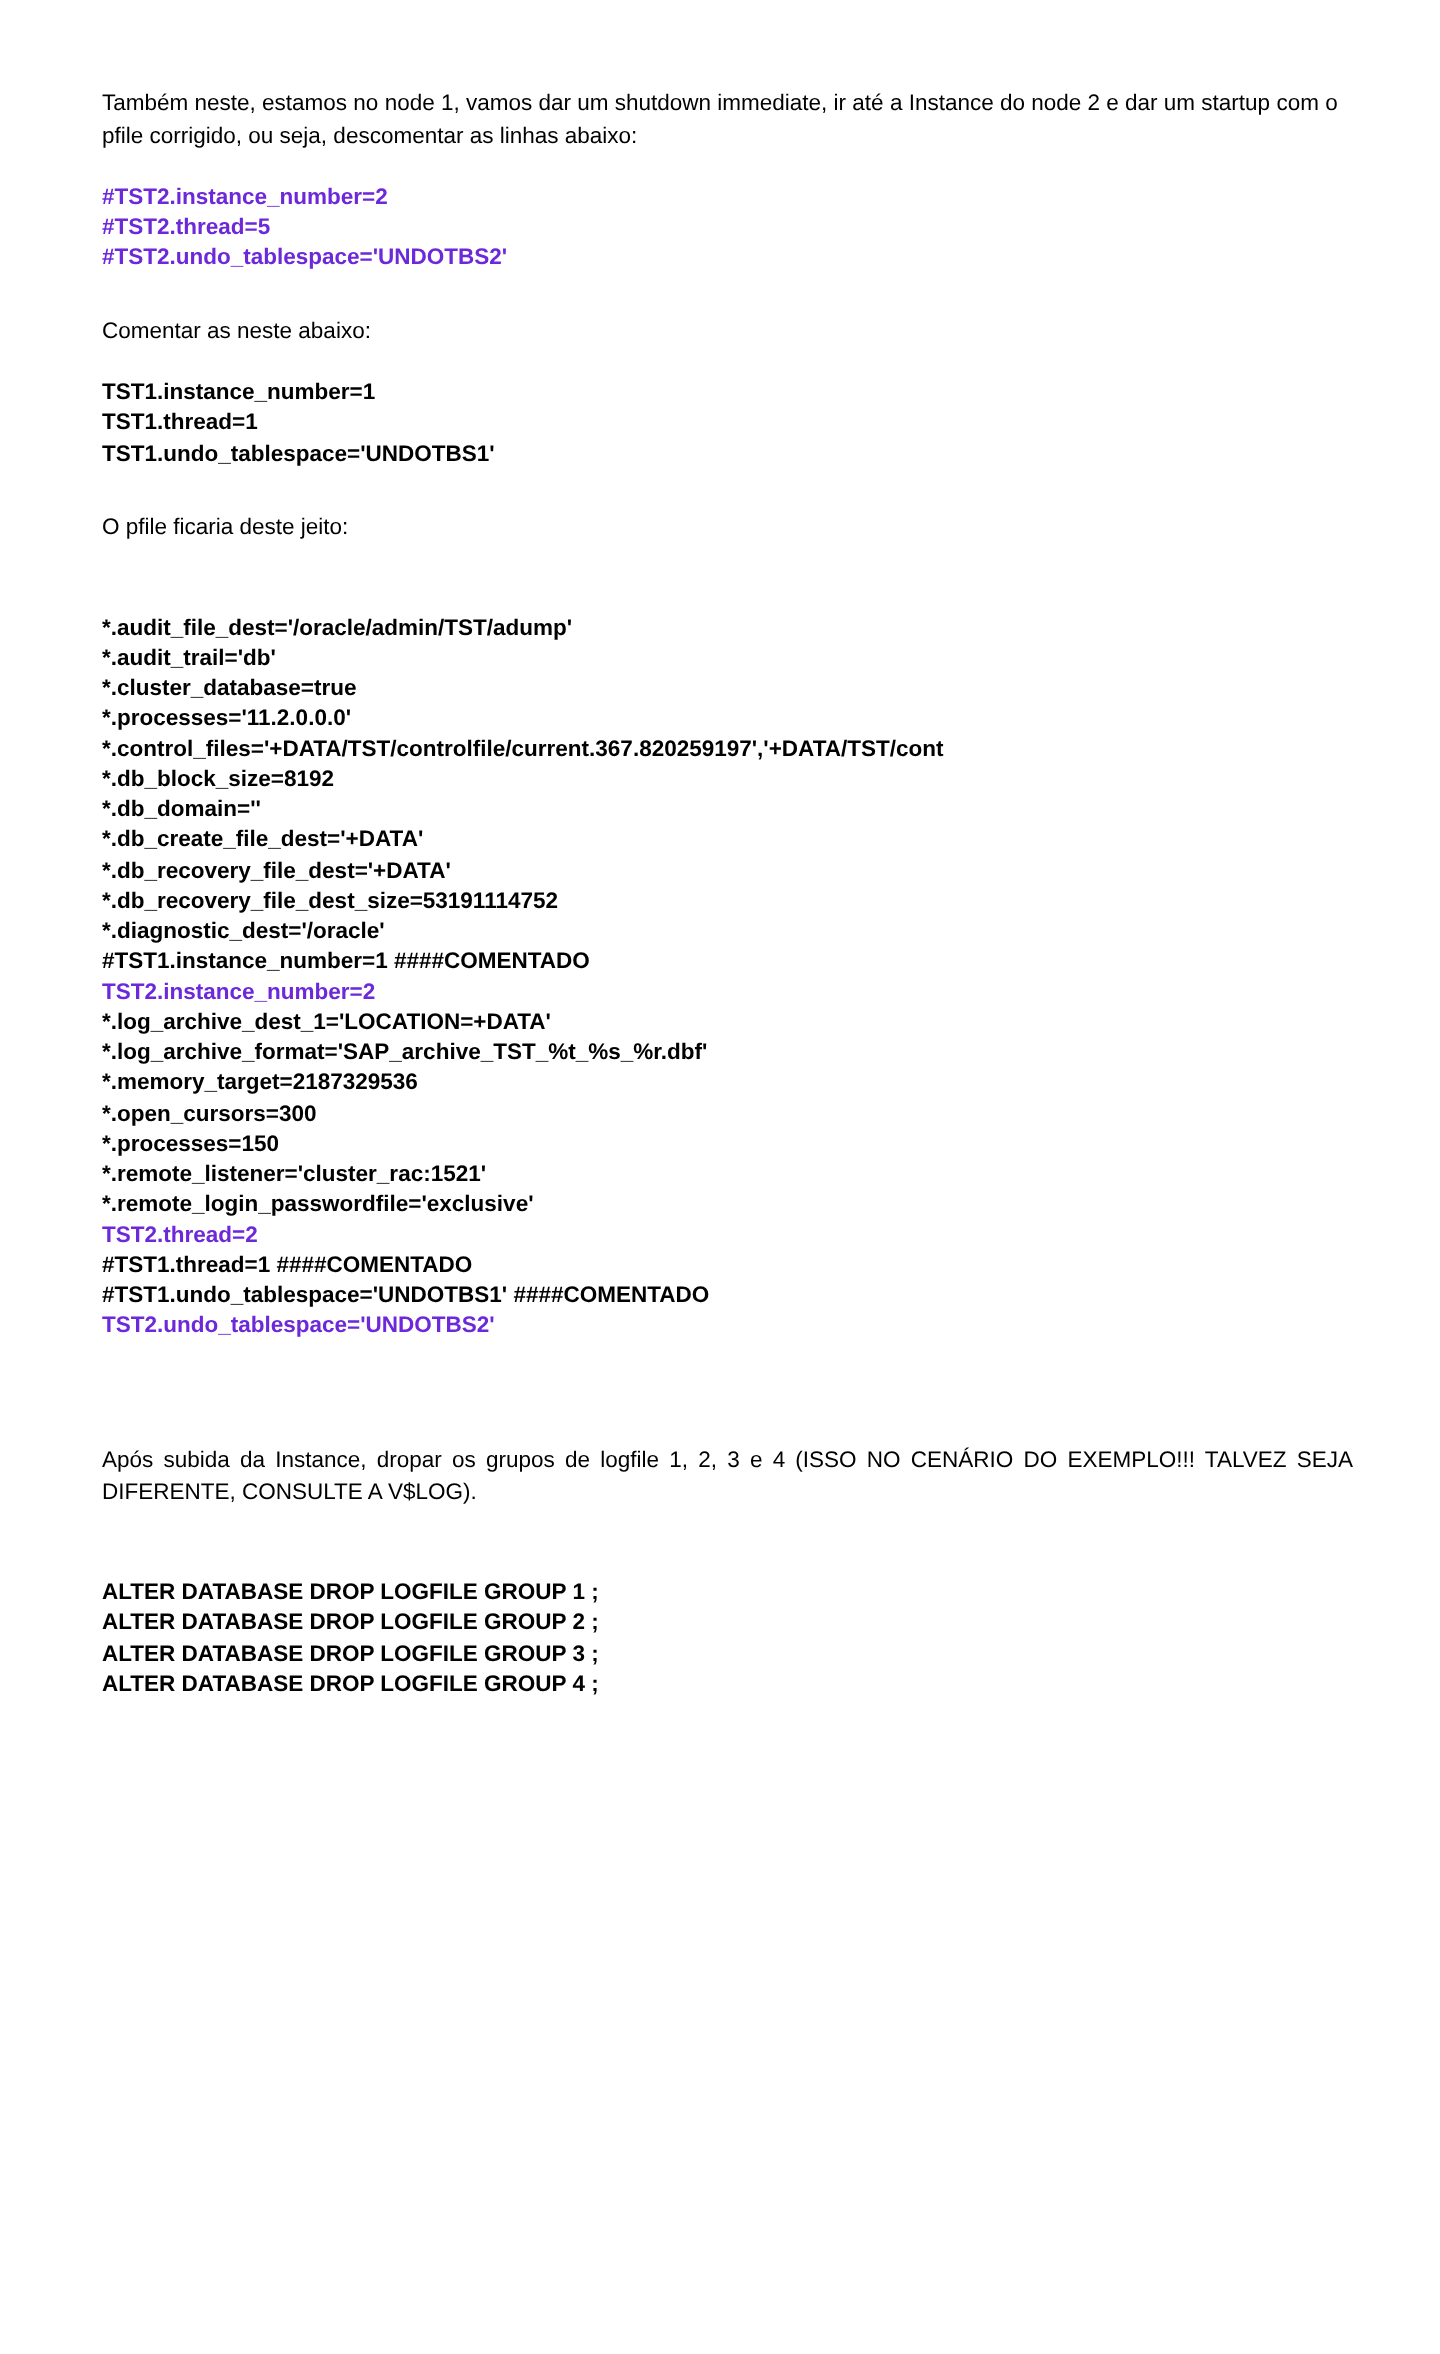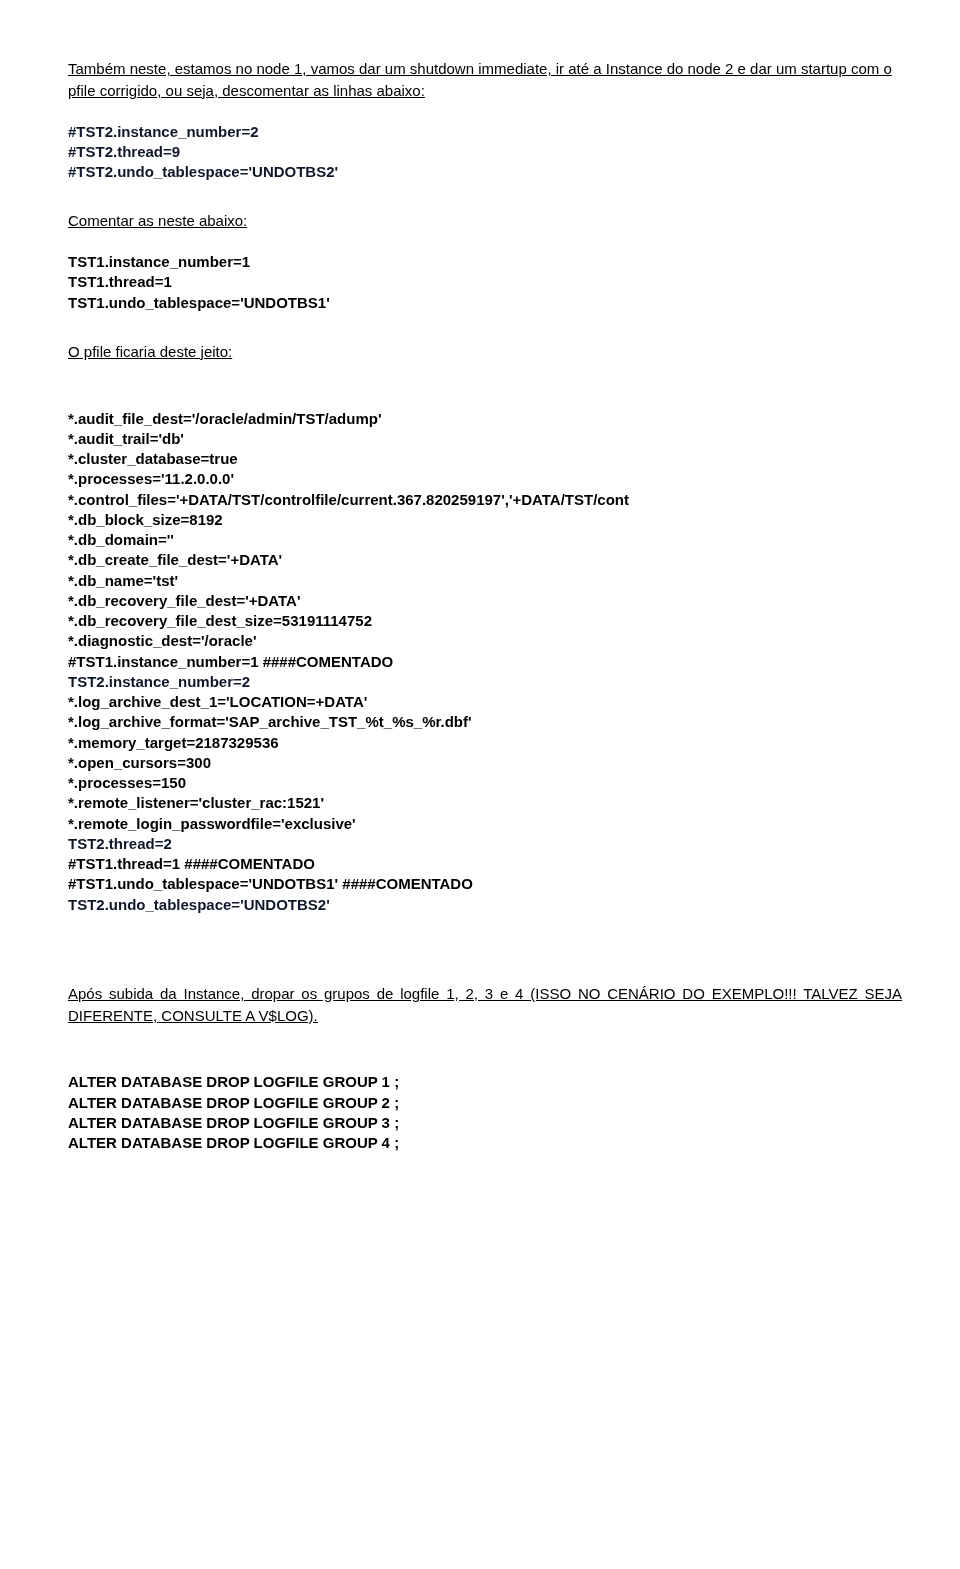--- a/index.html
+++ b/index.html
@@ -6,36 +6,36 @@
     font-family: Verdana, Arial, sans-serif;
     font-size: 15px;
     line-height: 1.45;
     color: #000;
     background: #fff;
     margin: 0;
     padding: 58px 58px 58px 68px;
     width: 960px;
     box-sizing: border-box;
   }
-  .para { margin: 0 0 20px 0; text-decoration: underline; }
+  .para { margin: 0 0 20px 0; }
   .bold { font-weight: bold; }
-  .red  { color: #0f172a; }
+  .red  { color: #6d28d9; }
   .group { margin: 0 0 28px 0; }
   .tight div { line-height: 1.35; }
   .spacer-md { height: 26px; }
   .spacer-lg { height: 40px; }
 </style>
 </head>
 <body>
 
 <div class="para">Também neste, estamos no node 1, vamos dar um shutdown immediate, ir até a Instance do node 2 e dar um startup com o pfile corrigido, ou seja, descomentar as linhas abaixo:</div>
 
 <div class="group bold red tight">
   <div>#TST2.instance_number=2</div>
-  <div>#TST2.thread=9</div>
+  <div>#TST2.thread=5</div>
   <div>#TST2.undo_tablespace='UNDOTBS2'</div>
 </div>
 
 <div class="para">Comentar as neste abaixo:</div>
 
 <div class="group bold tight">
   <div>TST1.instance_number=1</div>
   <div>TST1.thread=1</div>
   <div>TST1.undo_tablespace='UNDOTBS1'</div>
 </div>
@@ -46,21 +46,20 @@
 
 <div class="group bold tight">
   <div>*.audit_file_dest='/oracle/admin/TST/adump'</div>
   <div>*.audit_trail='db'</div>
   <div>*.cluster_database=true</div>
   <div>*.processes='11.2.0.0.0'</div>
   <div>*.control_files='+DATA/TST/controlfile/current.367.820259197','+DATA/TST/cont</div>
   <div>*.db_block_size=8192</div>
   <div>*.db_domain=''</div>
   <div>*.db_create_file_dest='+DATA'</div>
-  <div>*.db_name='tst'</div>
   <div>*.db_recovery_file_dest='+DATA'</div>
   <div>*.db_recovery_file_dest_size=53191114752</div>
   <div>*.diagnostic_dest='/oracle'</div>
   <div>#TST1.instance_number=1   ####COMENTADO</div>
   <div class="red">TST2.instance_number=2</div>
   <div>*.log_archive_dest_1='LOCATION=+DATA'</div>
   <div>*.log_archive_format='SAP_archive_TST_%t_%s_%r.dbf'</div>
   <div>*.memory_target=2187329536</div>
   <div>*.open_cursors=300</div>
   <div>*.processes=150</div>

